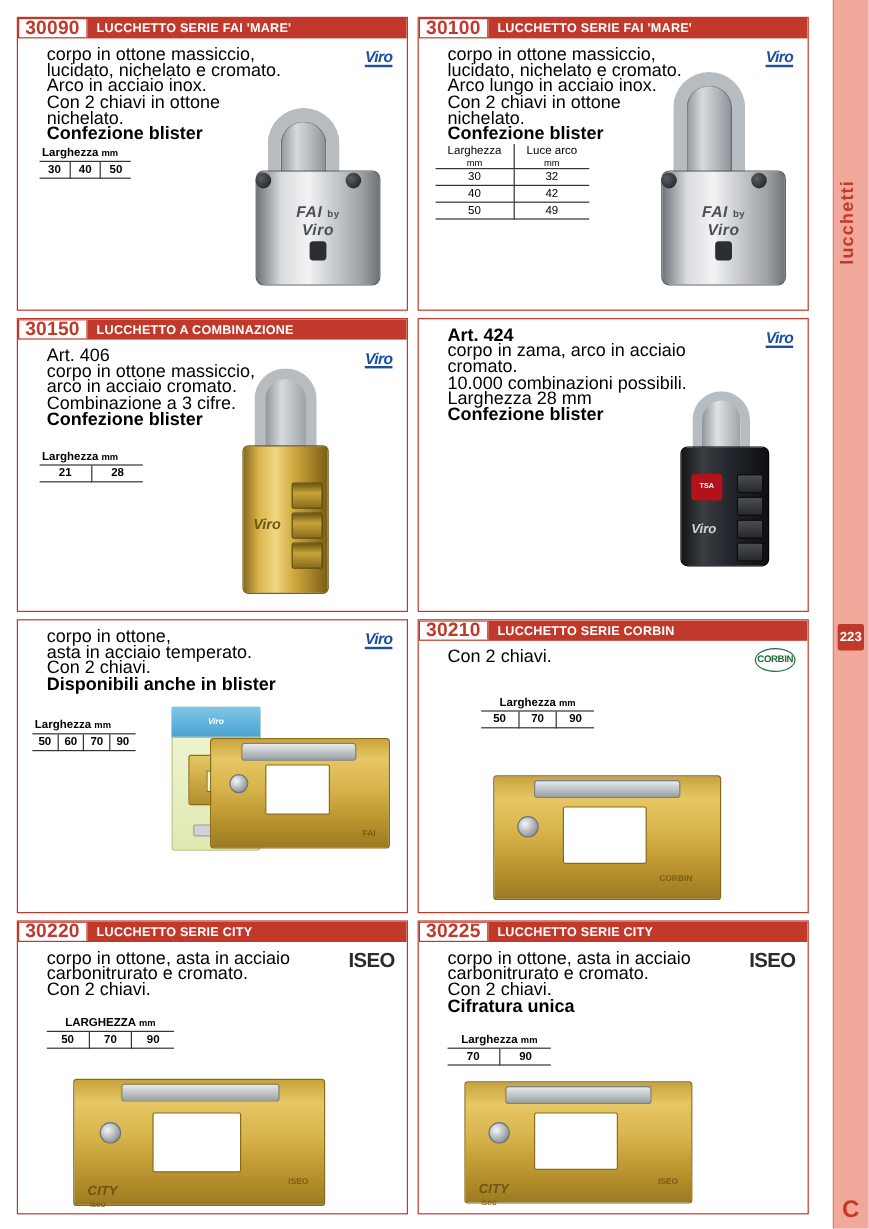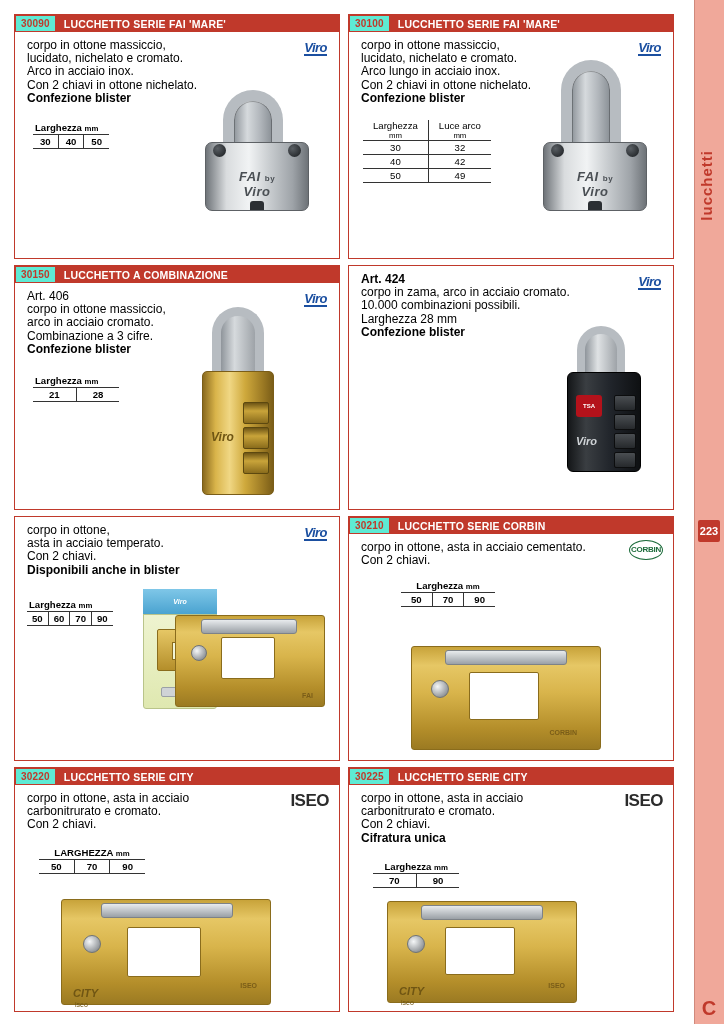--- a/index.html
+++ b/index.html
@@ -82,23 +82,23 @@
     background: #fff;
     overflow: hidden;
   }
   .card-header {
     display: flex;
     align-items: stretch;
     height: 17px;
     background: #c0392b;
   }
   .code {
-    background: #5eead4;
+    background: #ffffff;
     color: #c0392b;
-    font-size: 10px;
+    font-size: 16px;
     font-weight: bold;
     padding: 0 5px 0 5px;
     display: flex;
     align-items: center;
     border-right: 1px solid #c0392b;
     margin: 1px 0 1px 1px;
     letter-spacing: 0.2px;
   }
   .title {
     color: #ffffff;
@@ -108,24 +108,24 @@
     align-items: center;
     padding-left: 8px;
     letter-spacing: 0.2px;
   }
   .card-body {
     position: relative;
     height: calc(100% - 17px);
   }
   .desc {
     position: absolute;
-    left: 12px;
+    left: 24px;
     top: 7px;
     width: 210px;
-    font-size: 12px;
+    font-size: 15px;
     line-height: 13.2px;
   }
   .desc .b { font-weight: bold; }
   .desc .art { font-weight: bold; }
 
   
   .brand {
     position: absolute;
     font-weight: bold;
   }
@@ -217,22 +217,22 @@
     background: linear-gradient(90deg,#8f959b 0%,#d6dadd 35%,#b0b5ba 70%,#8a9096 100%);
     background-clip: padding-box;
   }
   .lock-mare .shk-in {
     position:absolute; left:0; top:0; right:0; bottom:0;
     border-radius: 32px 32px 0 0;
     box-shadow: inset 0 0 0 1px rgba(0,0,0,0.25);
   }
   .lock-mare .body {
     position: absolute;
-    left: 8px; top: 52px;
-    width: 104px; height: 69px;
+    left: 16px; top: 52px;
+    width: 104px; height: 96px;
     border-radius: 7px;
     background: linear-gradient(90deg,#6f7479 0%,#d9dcde 20%,#f1f3f4 42%,#c9cdd0 62%,#9ea3a8 85%,#6e7378 100%);
     border: 1px solid #5d6165;
     overflow: hidden;
   }
   .lock-mare .body .kh {
     position:absolute; left: 50%; top: 58px; margin-left: -7px;
     width: 14px; height: 16px;
     background: #2b2f33;
     border-radius: 3px;
@@ -640,21 +640,20 @@
       </div>
     </div>
 
     <div class="card">
       <div class="card-header">
         <div class="code">30210</div>
         <div class="title">LUCCHETTO SERIE CORBIN</div>
       </div>
       <div class="card-body">
         <div class="desc" style="width:250px">
-          <div>corpo in ottone, asta in acciaio cementato.</div>
           <div>Con 2 chiavi.</div>
         </div>
 
         <div class="brand brand-corbin">CORBIN</div>
 
         <div class="dimtable" style="left:52px; top:46px;">
           <div class="caption" style="text-align:center">
             <span>Larghezza</span>
             <span class="unit">mm</span>
           </div>

